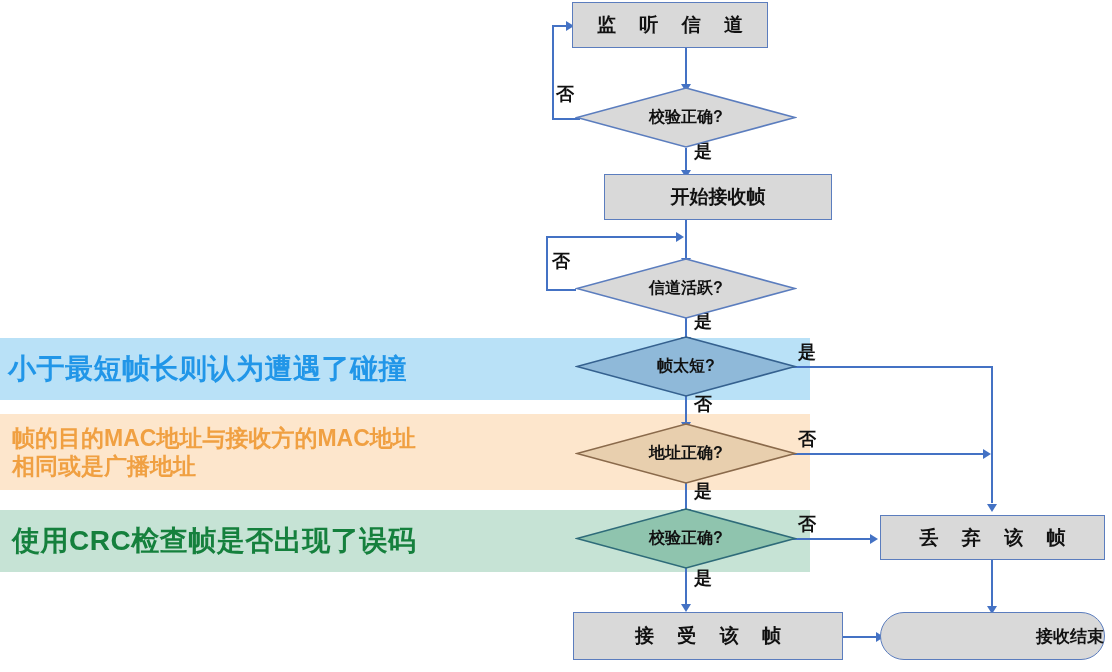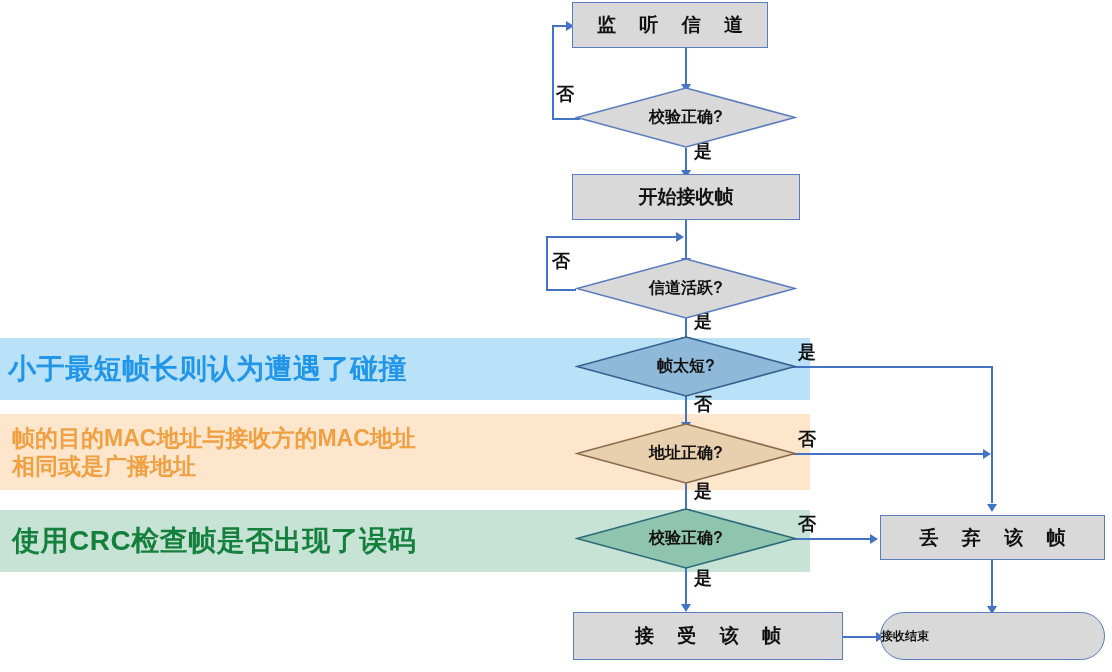--- a/index.html
+++ b/index.html
@@ -74,24 +74,24 @@
   }
   .spaced { letter-spacing: 9px; text-indent: 9px; }
   .terminator {
     position: absolute;
     box-sizing: border-box;
     background: #d9d9d9;
     border: 1.4px solid #5b7dbe;
     border-radius: 999px;
     display: flex;
     align-items: center;
-    justify-content: flex-start;
-    color: #111111;
-    font-weight: bold;
-    font-size: 12px;
+    justify-content: flex-end;
+    color: #111111;
+    font-weight: bold;
+    font-size: 17px;
   }
 
   
   .diamond {
     position: absolute;
     display: flex;
     align-items: center;
     justify-content: center;
   }
   .diamond > svg { position: absolute; left: 0; top: 0; }
@@ -209,21 +209,21 @@
     <span>监 听 信 道</span>
   </div>
 
   <div class="diamond" style="left:575px; top:87px; width:222px; height:61px;">
     <svg width="222" height="61" viewBox="0 0 222 61">
       <polygon points="111,1 220,30.5 111,60 2,30.5" fill="#d9d9d9" stroke="#5b7dbe" stroke-width="1.6"></polygon>
     </svg>
     <span class="dlabel">校验正确?</span>
   </div>
 
-  <div class="node-box" style="left:572px; top:174px; width:228px; height:46px;">
+  <div class="node-box" style="left:604px; top:174px; width:228px; height:46px;">
     <span>开始接收帧</span>
   </div>
 
   <div class="diamond" style="left:575px; top:258px; width:222px; height:61px;">
     <svg width="222" height="61" viewBox="0 0 222 61">
       <polygon points="111,1 220,30.5 111,60 2,30.5" fill="#d9d9d9" stroke="#5b7dbe" stroke-width="1.6"></polygon>
     </svg>
     <span class="dlabel">信道活跃?</span>
   </div>
 

